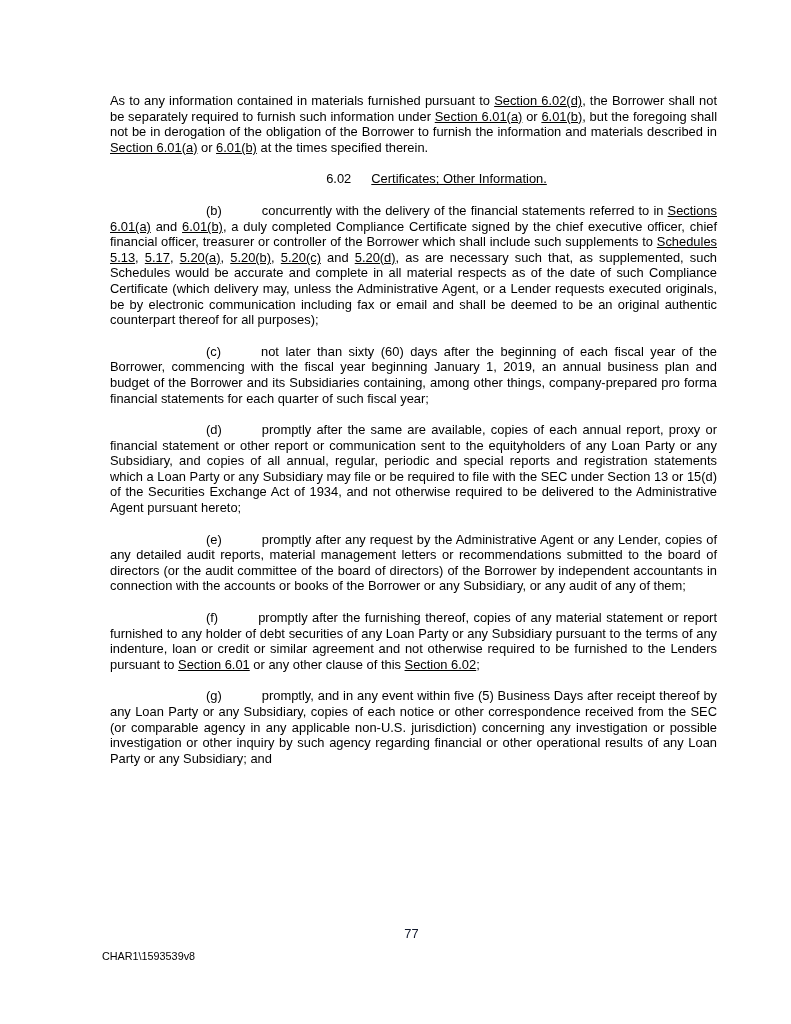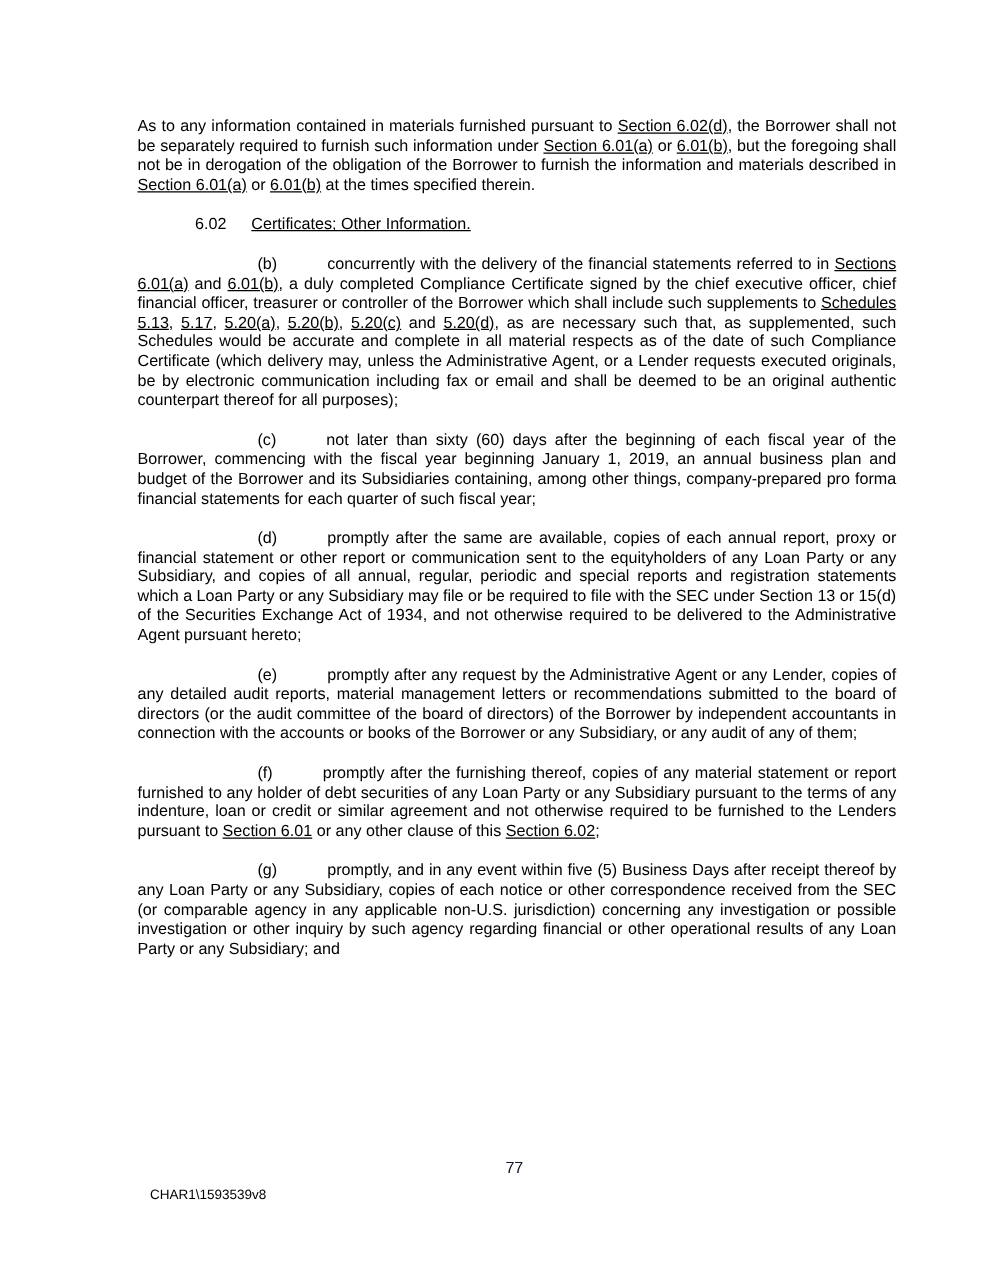--- a/index.html
+++ b/index.html
@@ -20,39 +20,39 @@
     left: 94px;
     top: 93px;
     width: 607px;
   }
   .content p {
     margin: 0 0 16px 0;
     text-align: justify;
   }
   p.plain { text-indent: 0; }
   p.indent { text-indent: 46px; }
-  p.heading { text-indent: 46px; text-align: left; }
+  p.heading { text-indent: 46px; text-align: center; }
   p.clause { text-indent: 96px; }
   .tab-sm { display: inline-block; width: 20px; }
   .tab-lg { display: inline-block; width: 40px; }
   .u { text-decoration: underline; }
   .footer-page {
     position: absolute;
     top: 926px;
     left: 0;
     width: 100%;
     text-align: center;
     font-family: "Liberation Sans", sans-serif;
     font-size: 12.9px;
     color: #0f172a;
   }
   .footer-doc {
     position: absolute;
     top: 949px;
-    left: 104px;
+    left: 86px;
     font-family: "Liberation Sans", sans-serif;
     font-size: 10.8px;
     color: #000000;
   }
 </style>
 </head>
 <body>
 
 <div class="page">
   <div class="content">

